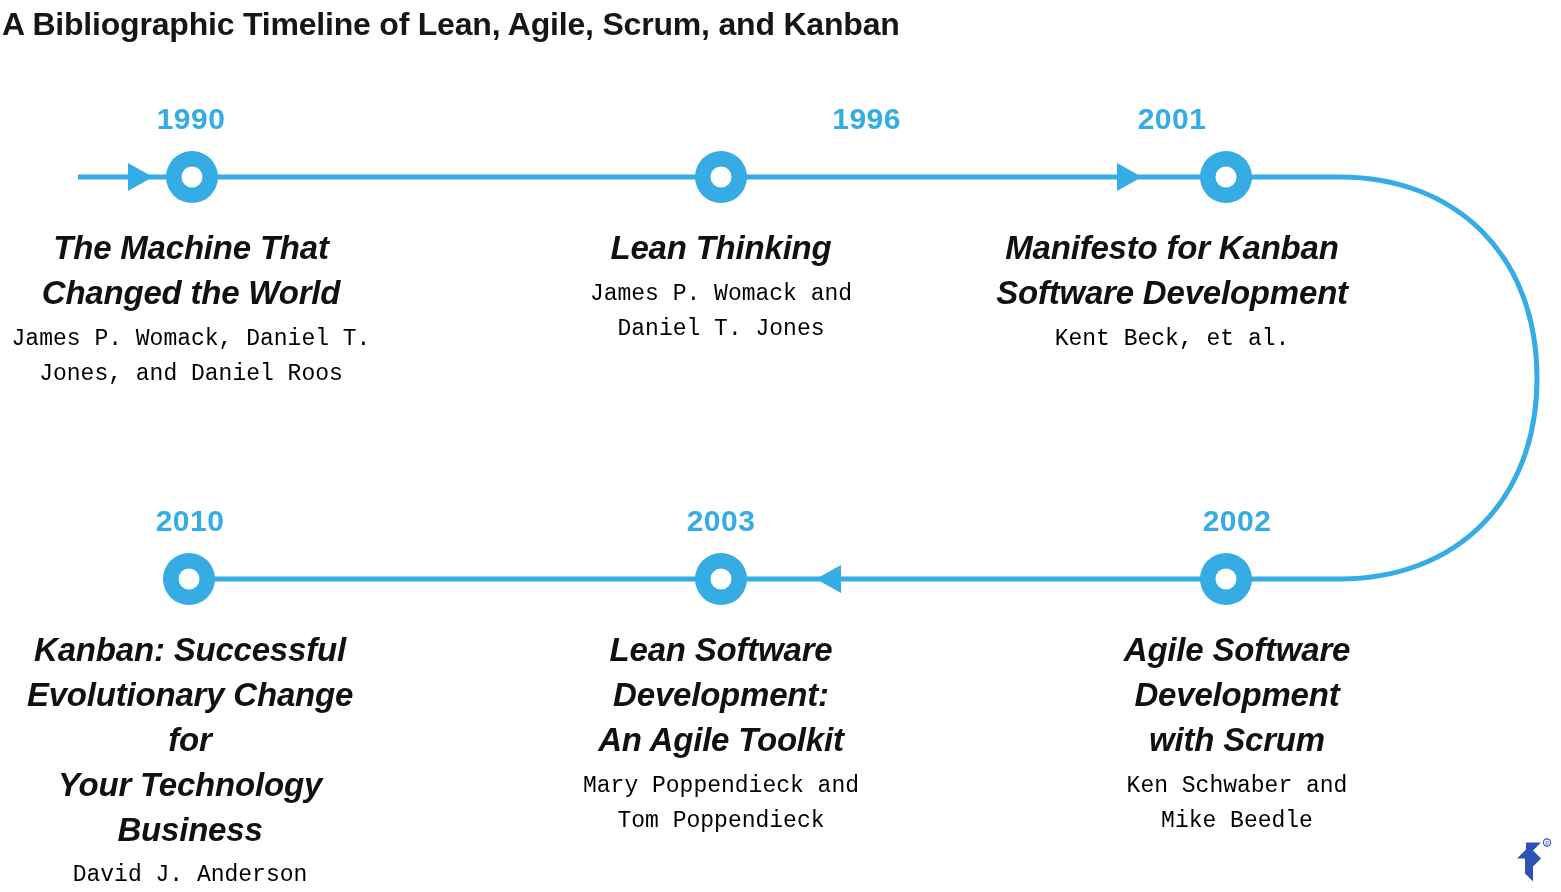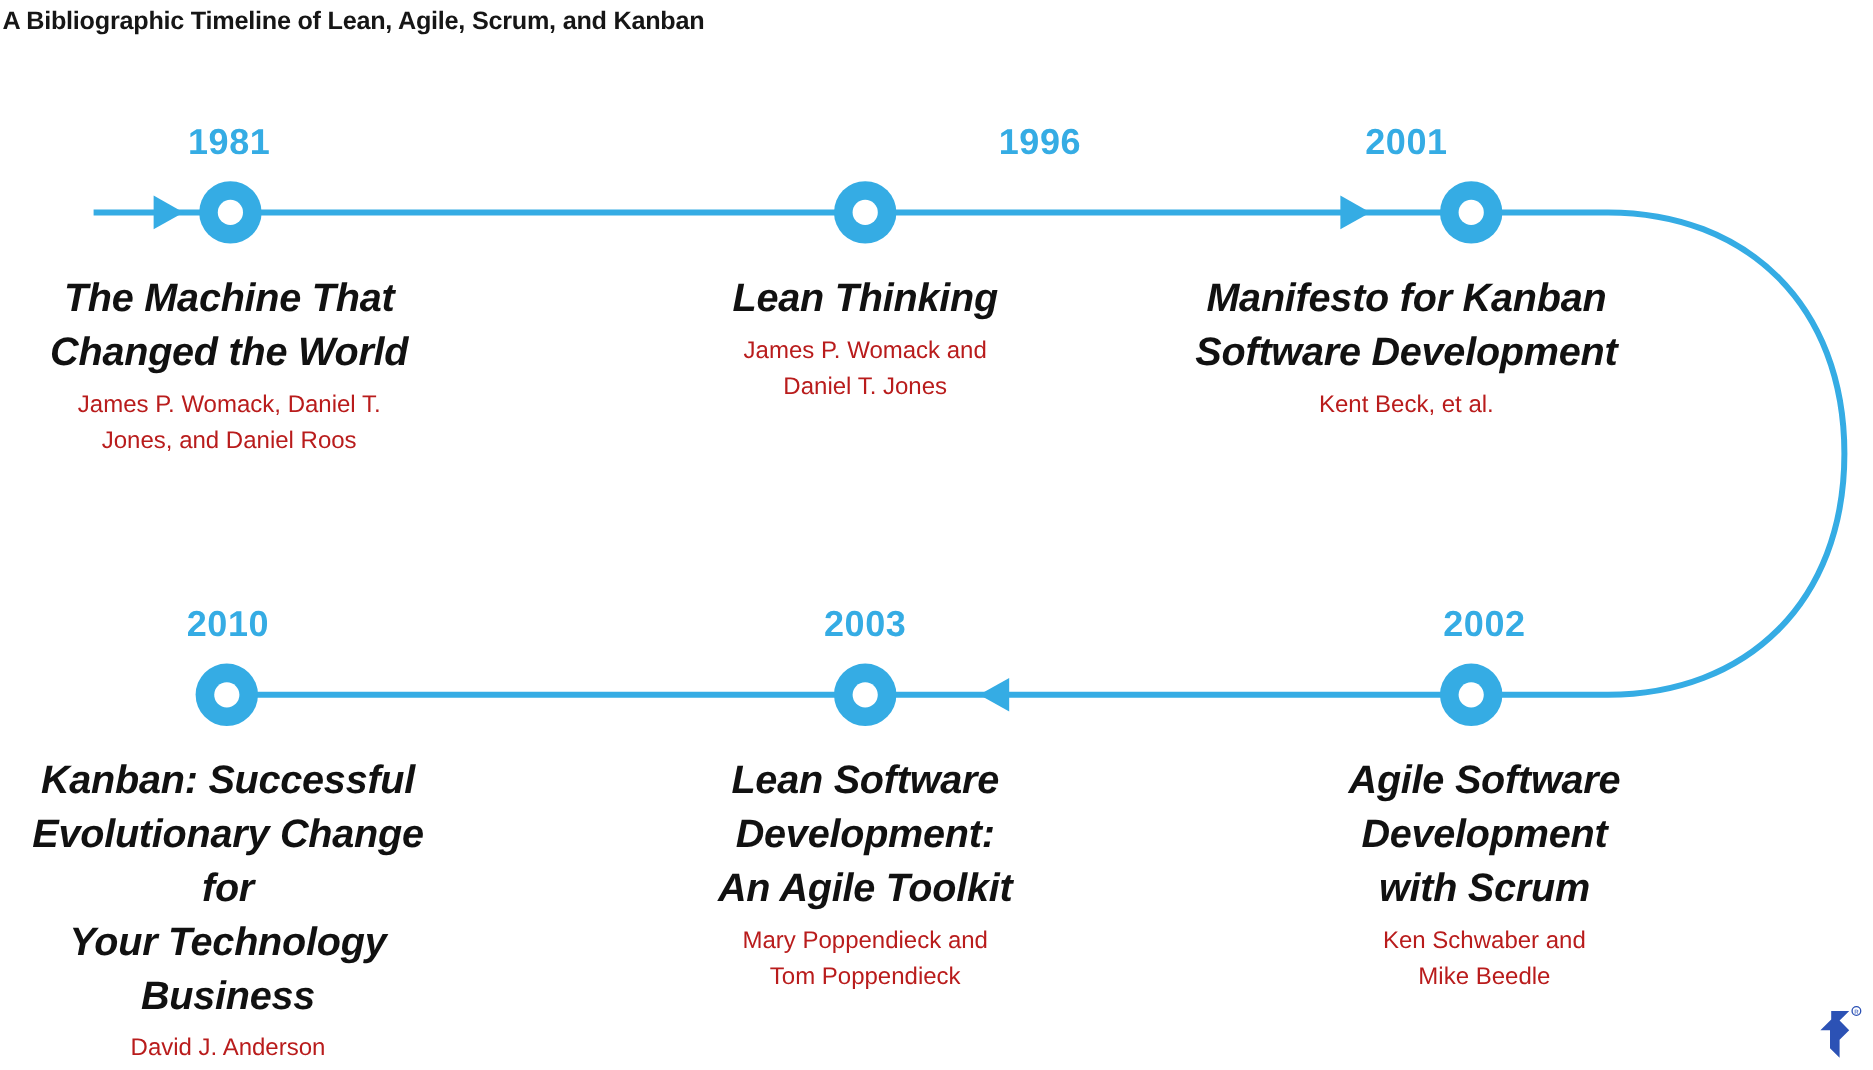--- a/index.html
+++ b/index.html
@@ -12,21 +12,21 @@
     height: 892px;
     position: relative;
     overflow: hidden;
     font-family: "Liberation Sans", sans-serif;
     color: #1a1a1a;
   }
   #page-title {
     position: absolute;
     left: 2px;
     top: 6px;
-    font-size: 21px;
+    font-size: 32px;
     font-weight: bold;
     letter-spacing: -0.2px;
     color: #161616;
     white-space: nowrap;
   }
   #timeline-svg {
     position: absolute;
     left: 0;
     top: 0;
     width: 1561px;
@@ -47,25 +47,26 @@
   .node-gap-top { height: 92px; }
   .node-title {
     font-size: 33px;
     font-weight: bold;
     font-style: italic;
     line-height: 1.36;
     color: #111111;
     letter-spacing: -0.2px;
   }
   .node-authors {
-    font-size: 20px;
+    font-size: 23px;
     font-weight: normal;
     line-height: 1.52;
-    color: #b91c1c;
+    color: #000000;
     margin-top: 6px;
+    font-family: Liberation Mono, monospace;
   }
   
   #node-0 { left: 11px;   top: 104px; }
   #node-1 { left: 541px;  top: 104px; }
   #node-2 { left: 992px; top: 104px; }
   
   #node-3 { left: 10px;   top: 506px; }
   #node-4 { left: 541px;  top: 506px; }
   #node-5 { left: 1057px; top: 506px; }
 
@@ -123,21 +124,21 @@
     <circle cx="721" cy="579" r="26" fill="#35ace4"></circle>
     <circle cx="721" cy="579" r="10.5" fill="#ffffff"></circle>
   </g>
   <g>
     <circle cx="1226" cy="579" r="26" fill="#35ace4"></circle>
     <circle cx="1226" cy="579" r="10.5" fill="#ffffff"></circle>
   </g>
 </svg>
 
 <div class="node" id="node-0">
-  <div class="node-year">1981</div>
+  <div class="node-year">1990</div>
   <div class="node-gap-top"></div>
   <div class="node-title">
     <div>The Machine That</div>
     <div>Changed the World</div>
   </div>
   <div class="node-authors">
     <div>James P. Womack, Daniel T.</div>
     <div>Jones, and Daniel Roos</div>
   </div>
 </div>

